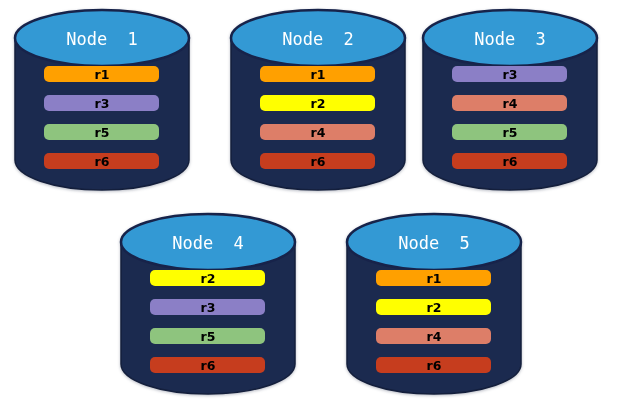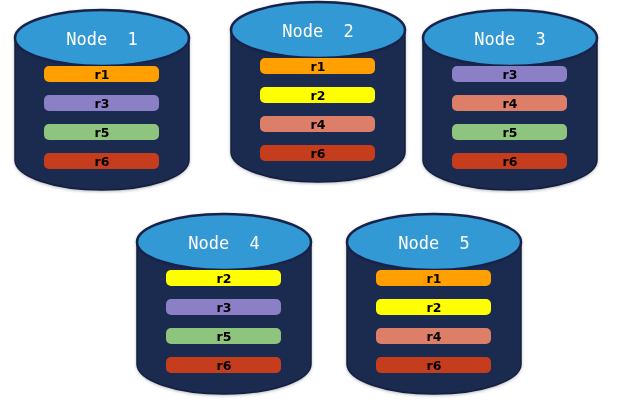--- a/index.html
+++ b/index.html
@@ -34,23 +34,23 @@
   }
   .bar-label {
     font-family: "DejaVu Sans", sans-serif;
     font-size: 12.5px;
     font-weight: bold;
     white-space: pre;
   }
   .cyl-body { stroke: #141f3c; stroke-width: 1.5; }
   .cyl-top  { stroke: #17234a; stroke-width: 2.5; }
   #n1 { left: 13px;  top: 8px;   }
-  #n2 { left: 229px; top: 0;   }
+  #n2 { left: 229px; top: 8px;   }
   #n3 { left: 421px; top: 8px;   }
-  #n4 { left: 135px; top: 212px; }
+  #n4 { left: 119px; top: 212px; }
   #n5 { left: 345px; top: 212px; }
 </style>
 </head>
 <body>
 
 <div class="canvas">
 
   <div class="node" id="n1">
     <svg viewBox="0 0 178 186">
       <path class="cyl-body" d="M2 30 L2 152 A87 30 0 0 0 176 152 L176 30 Z" fill="#1B2A4F"></path>

